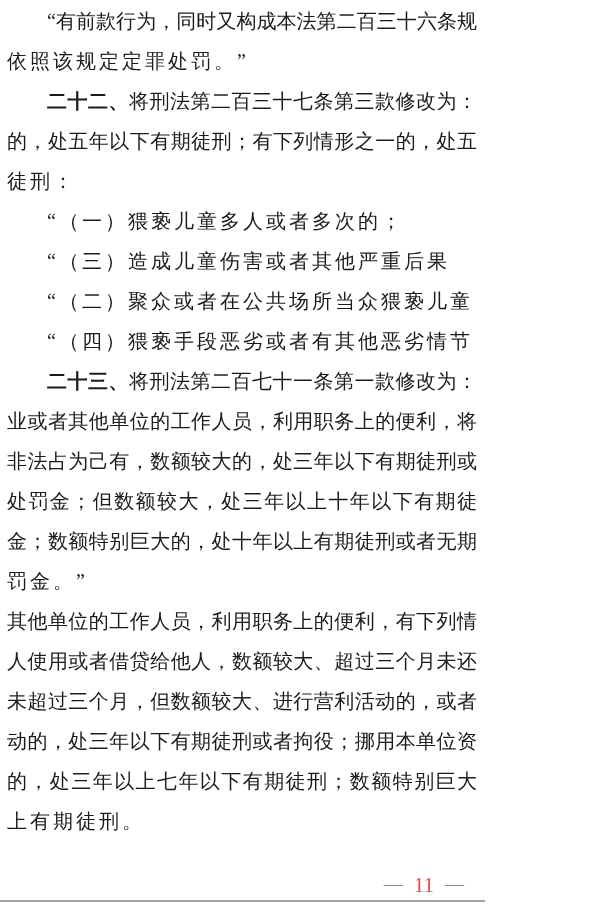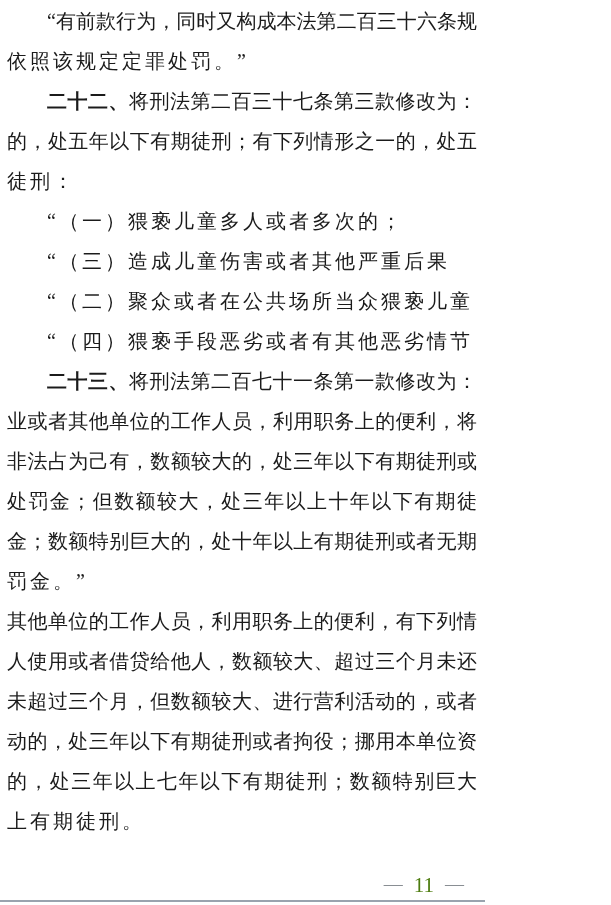--- a/index.html
+++ b/index.html
@@ -49,21 +49,21 @@
     font-size: 20px;
     line-height: 22px;
     white-space: nowrap;
   }
   .pn-dash {
     color: #84898f;
     font-size: 19px;
     vertical-align: 2px;
   }
   .pn-num {
-    color: #4d7c0f;
+    color: #ef4444;
     font-size: 21px;
     margin: 0 11px;
   }
   .bottom-rule {
     position: absolute;
     left: 0;
     right: 0;
     bottom: 3px;
     height: 2px;
     background: #9aa3ae;

